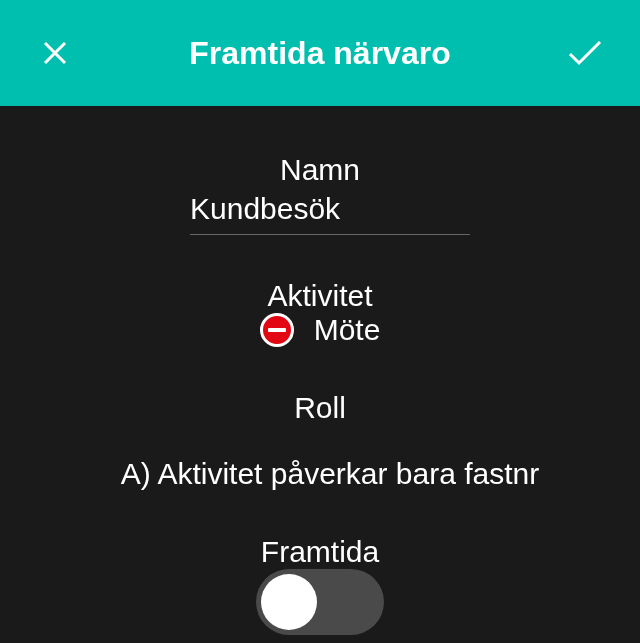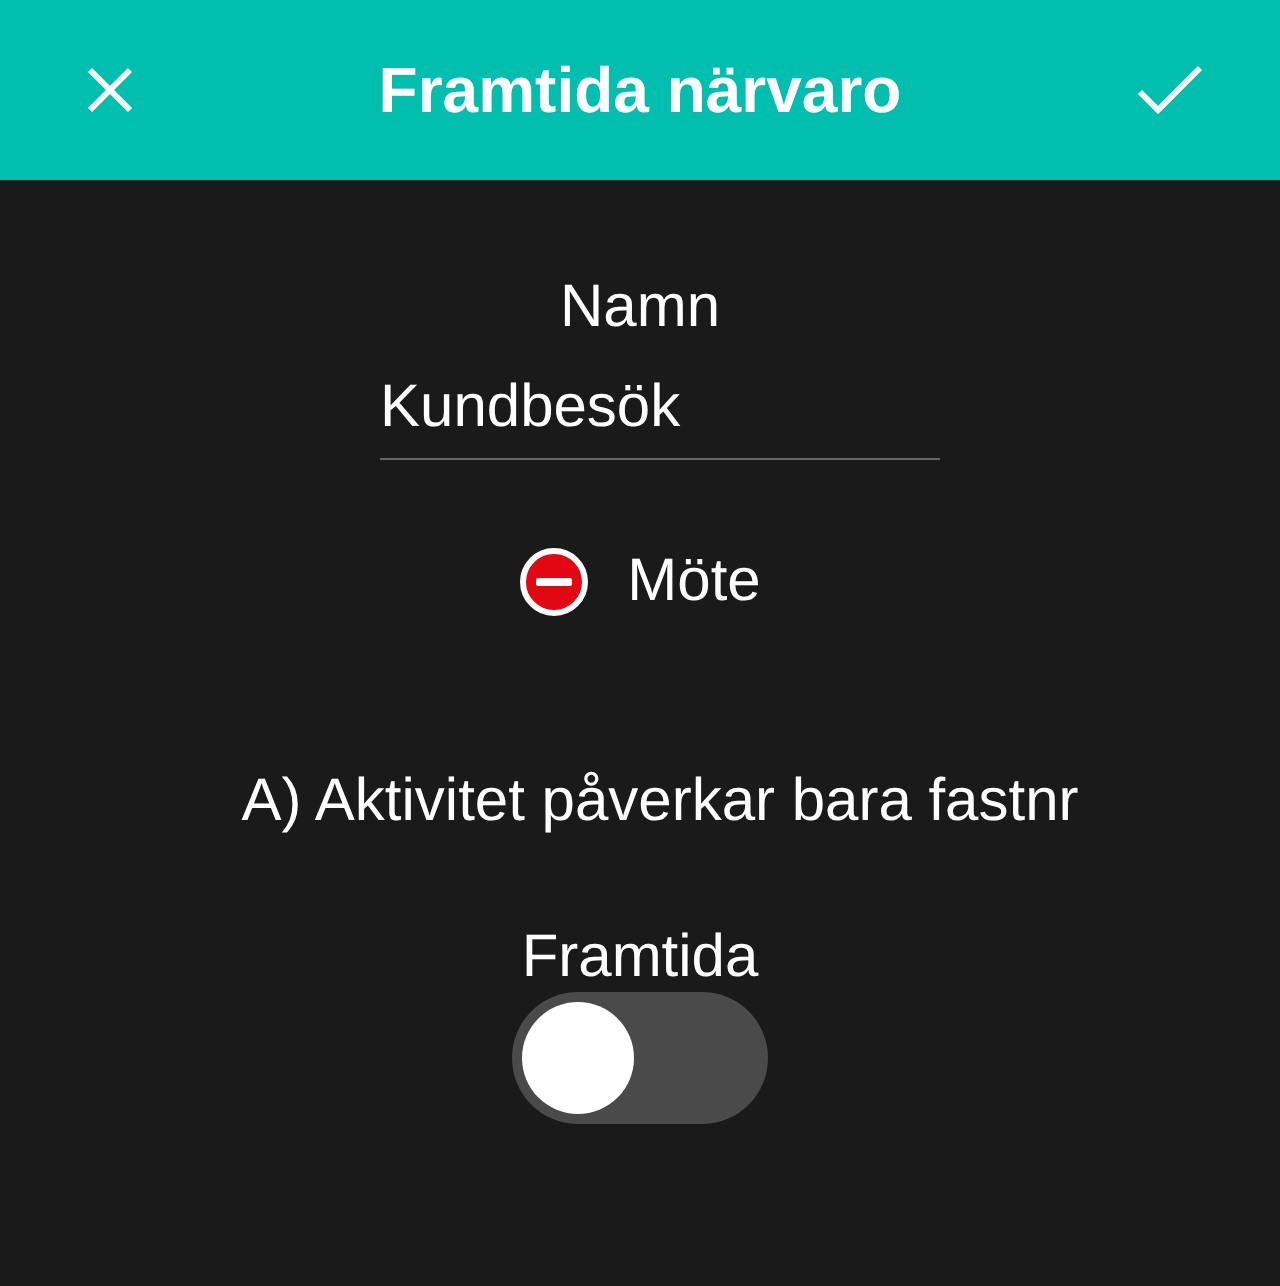--- a/index.html
+++ b/index.html
@@ -9,21 +9,21 @@
     }
     body {
       width: 640px;
       height: 643px;
       background: #1a1a1a;
       font-family: -apple-system, BlinkMacSystemFont, "Segoe UI", Arial, sans-serif;
       overflow: hidden;
     }
     .header {
       background: #00bfae;
-      height: 90px;
+      height: 106px;
       display: flex;
       align-items: center;
       justify-content: space-between;
       padding: 0 35px;
     }
     .header-title {
       color: white;
       font-size: 32px;
       font-weight: bold;
       text-align: center;
@@ -66,21 +66,20 @@
       width: 100%;
       background: transparent;
       border: none;
       border-bottom: 1px solid #666;
       color: white;
       font-size: 30px;
       font-weight: 400;
       padding: 5px 0 8px 0;
       outline: none;
       font-family: inherit;
-      margin-top: 11px;
     }
     .activity-value {
       display: flex;
       align-items: center;
       gap: 20px;
     }
     .stop-icon {
       width: 34px;
       height: 34px;
       border-radius: 50%;
@@ -157,27 +156,29 @@
 <div class="content">
 
   <div class="row">
     <div class="label">Namn</div>
     <div class="name-input">
       <input type="text" value="Kundbesök" style="">
     </div>
   </div>
 
   <div class="row">
+    <div class="label">Aktivitet</div>
     <div class="activity-value">
       <div class="stop-icon"></div>
       <div class="value-text">Möte</div>
     </div>
   </div>
 
   <div class="row">
+    <div class="label">Roll</div>
     <div class="role-value">A) Aktivitet påverkar bara fastnr</div>
   </div>
 
   <div class="row">
     <div class="label">Framtida</div>
     <div class="toggle">
       <div class="toggle-knob"></div>
     </div>
   </div>
 

